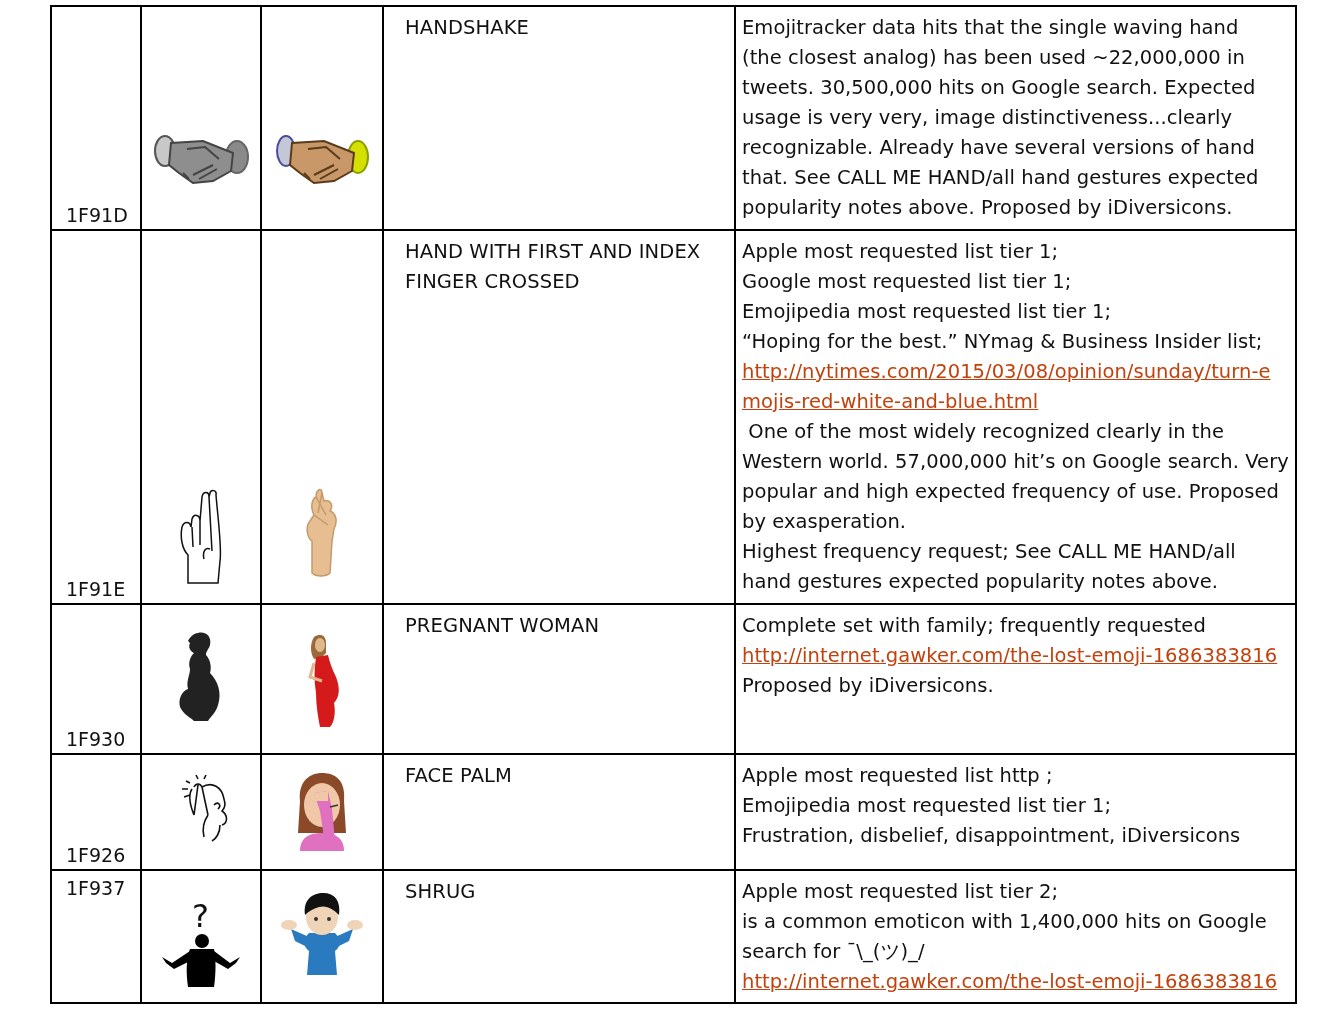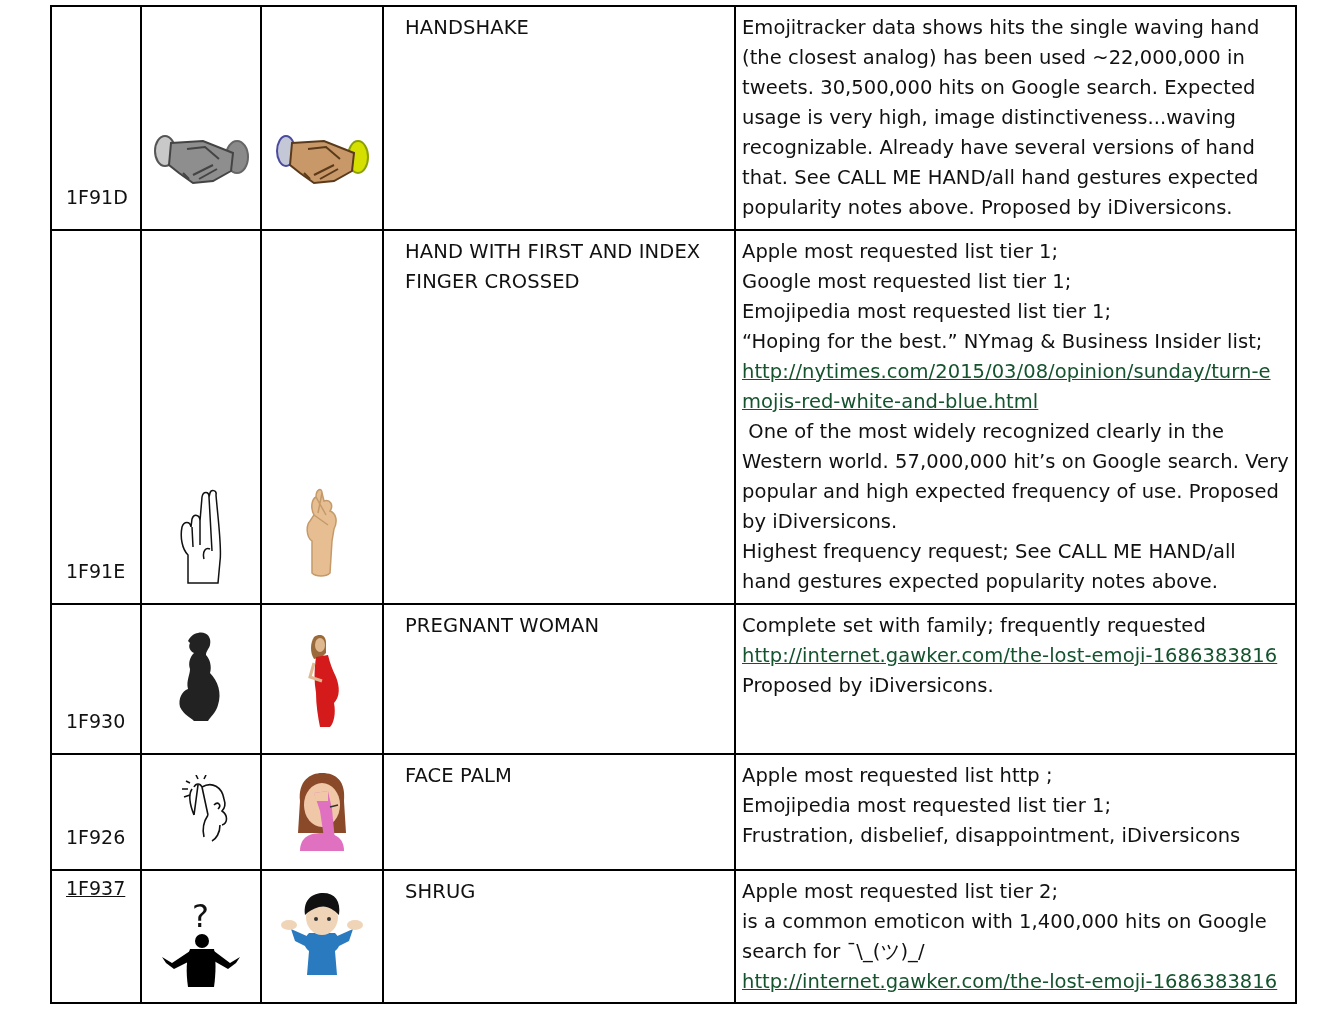--- a/index.html
+++ b/index.html
@@ -2,28 +2,28 @@
 <html><head>
 <meta charset="utf-8">
 <style>
   html, body { margin:0; padding:0; background:#ffffff; }
   body { width:1338px; height:1012px; position:relative; overflow:hidden;
          font-family:"DejaVu Sans", sans-serif; color:#111; }
   table.emoji-table { position:absolute; left:50px; top:5px; border-collapse:collapse; table-layout:fixed; }
   table.emoji-table td { border:2px solid #000; vertical-align:top; padding:0; }
   col.c-code { width:90px; } col.c-bw { width:120px; } col.c-color { width:122px; }
   col.c-name { width:352px; } col.c-notes { width:538px; }
-  .code { font-size:19px; padding:0 0 21px 14px; height:100%; box-sizing:border-box; }
+  .code { font-size:19px; padding:0 0 3px 14px; height:100%; box-sizing:border-box; }
   .cell-code { vertical-align:bottom !important; }
   .cell-code.top { vertical-align:top !important; }
-  .cell-code.top .code { padding:6px 0 0 14px;text-decoration:underline; }
+  .cell-code.top .code { padding:6px 0 0 14px; }
   .name { font-size:19.5px; line-height:30px; padding:6px 8px 0 21px; letter-spacing:0.1px; }
   .notes { font-size:19.5px; line-height:30px; padding:6px 6px 4px 6px; letter-spacing:0.05px; }
   .notes .line { display:block; white-space:nowrap; }
-  .notes a { color:#14532d; text-decoration:underline; }
+  .notes a { color:#c2410c; text-decoration:underline; }
   .img-cell { position:relative; }
   .img-wrap { position:absolute; left:0; right:0; display:flex; justify-content:center; }
   svg { display:block; }
 </style>
 </head>
 <body>
 
 <table class="emoji-table">
   <colgroup>
       <col class="c-code">
@@ -56,24 +56,24 @@
           <path d="M18 14 L50 12 L80 24 L78 42 L60 52 L40 54 L26 44 L16 36 Z" fill="#c89868" stroke="#5a3a1a" stroke-width="2"></path>
           <path d="M34 20 L52 18 L66 30 M40 46 L60 36 M46 50 L64 40 M30 44 L36 50" stroke="#5a3a1a" stroke-width="2" fill="none"></path>
         </svg>
       </div>
     </td>
     <td>
           <div class="name">HANDSHAKE</div>
         </td>
     <td>
       <div class="notes">
-        <span class="line">Emojitracker data shows hits the single waving hand</span>
+        <span class="line">Emojitracker data hits that the single waving hand</span>
         <span class="line">(the closest analog) has been used ~22,000,000 in</span>
         <span class="line">tweets. 30,500,000 hits on Google search. Expected</span>
-        <span class="line">usage is very high, image distinctiveness...waving</span>
+        <span class="line">usage is very very, image distinctiveness...clearly</span>
         <span class="line">recognizable. Already have several versions of hand</span>
         <span class="line">that. See CALL ME HAND/all hand gestures expected</span>
         <span class="line">popularity notes above. Proposed by iDiversicons.</span>
       </div>
     </td>
   </tr>
 
   <tr style="height:374px;">
     <td class="cell-code">
           <div class="code">1F91E</div>
@@ -104,21 +104,21 @@
       <div class="notes">
         <span class="line">Apple most requested list tier 1;</span>
         <span class="line">Google most requested list tier 1;</span>
         <span class="line">Emojipedia most requested list tier 1;</span>
         <span class="line">“Hoping for the best.” NYmag &amp; Business Insider list;</span>
         <a class="line" href="#"><span>http://nytimes.com/2015/03/08/opinion/sunday/turn-e</span></a>
         <a class="line" href="#"><span>mojis-red-white-and-blue.html</span></a>
         <span class="line" style="white-space:pre"> One of the most widely recognized clearly in the</span>
         <span class="line">Western world. 57,000,000 hit’s on Google search. Very</span>
         <span class="line">popular and high expected frequency of use. Proposed</span>
-        <span class="line">by iDiversicons.</span>
+        <span class="line">by exasperation.</span>
         <span class="line">Highest frequency request; See CALL ME HAND/all</span>
         <span class="line">hand gestures expected popularity notes above.</span>
       </div>
     </td>
   </tr>
 
   <tr style="height:150px;">
     <td class="cell-code">
           <div class="code">1F930</div>
         </td>

